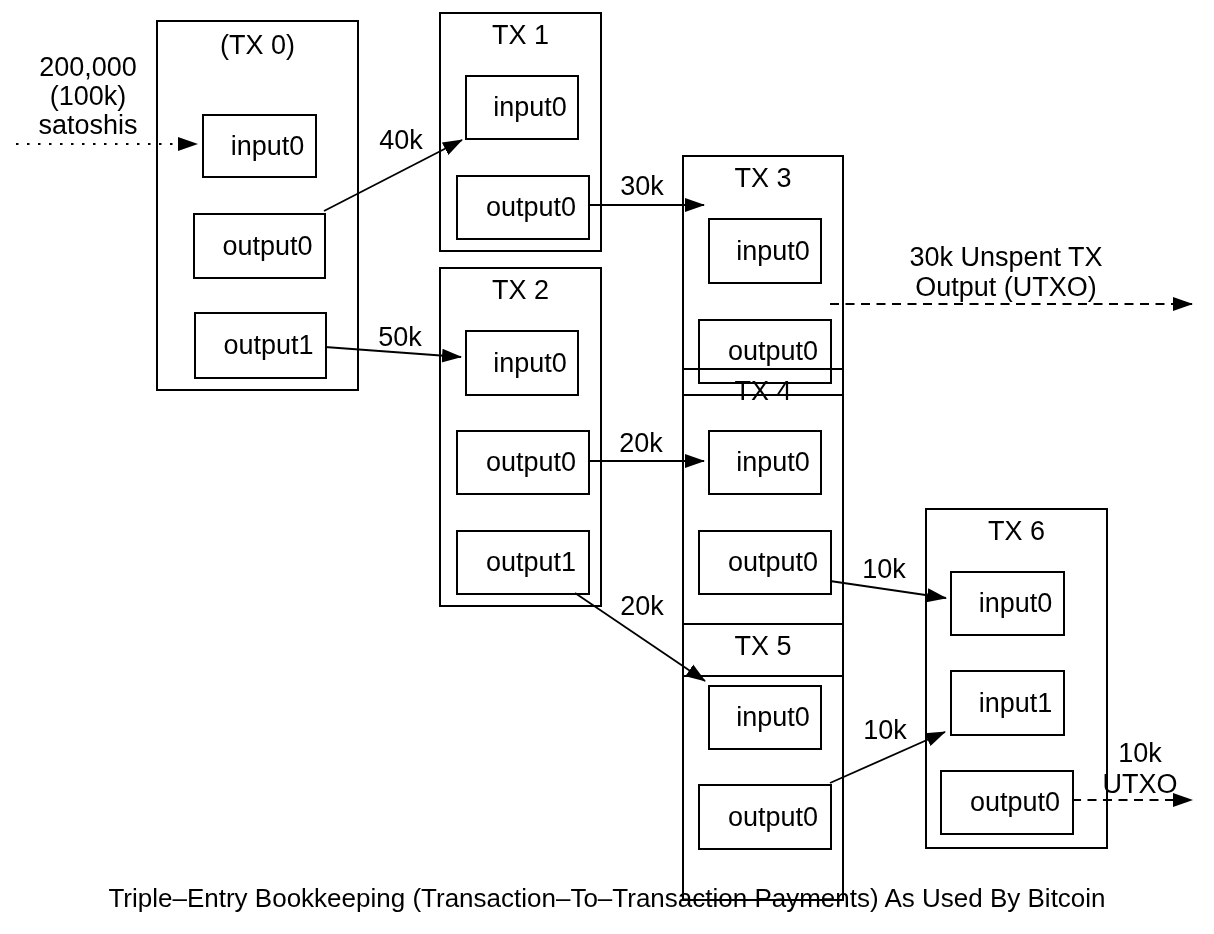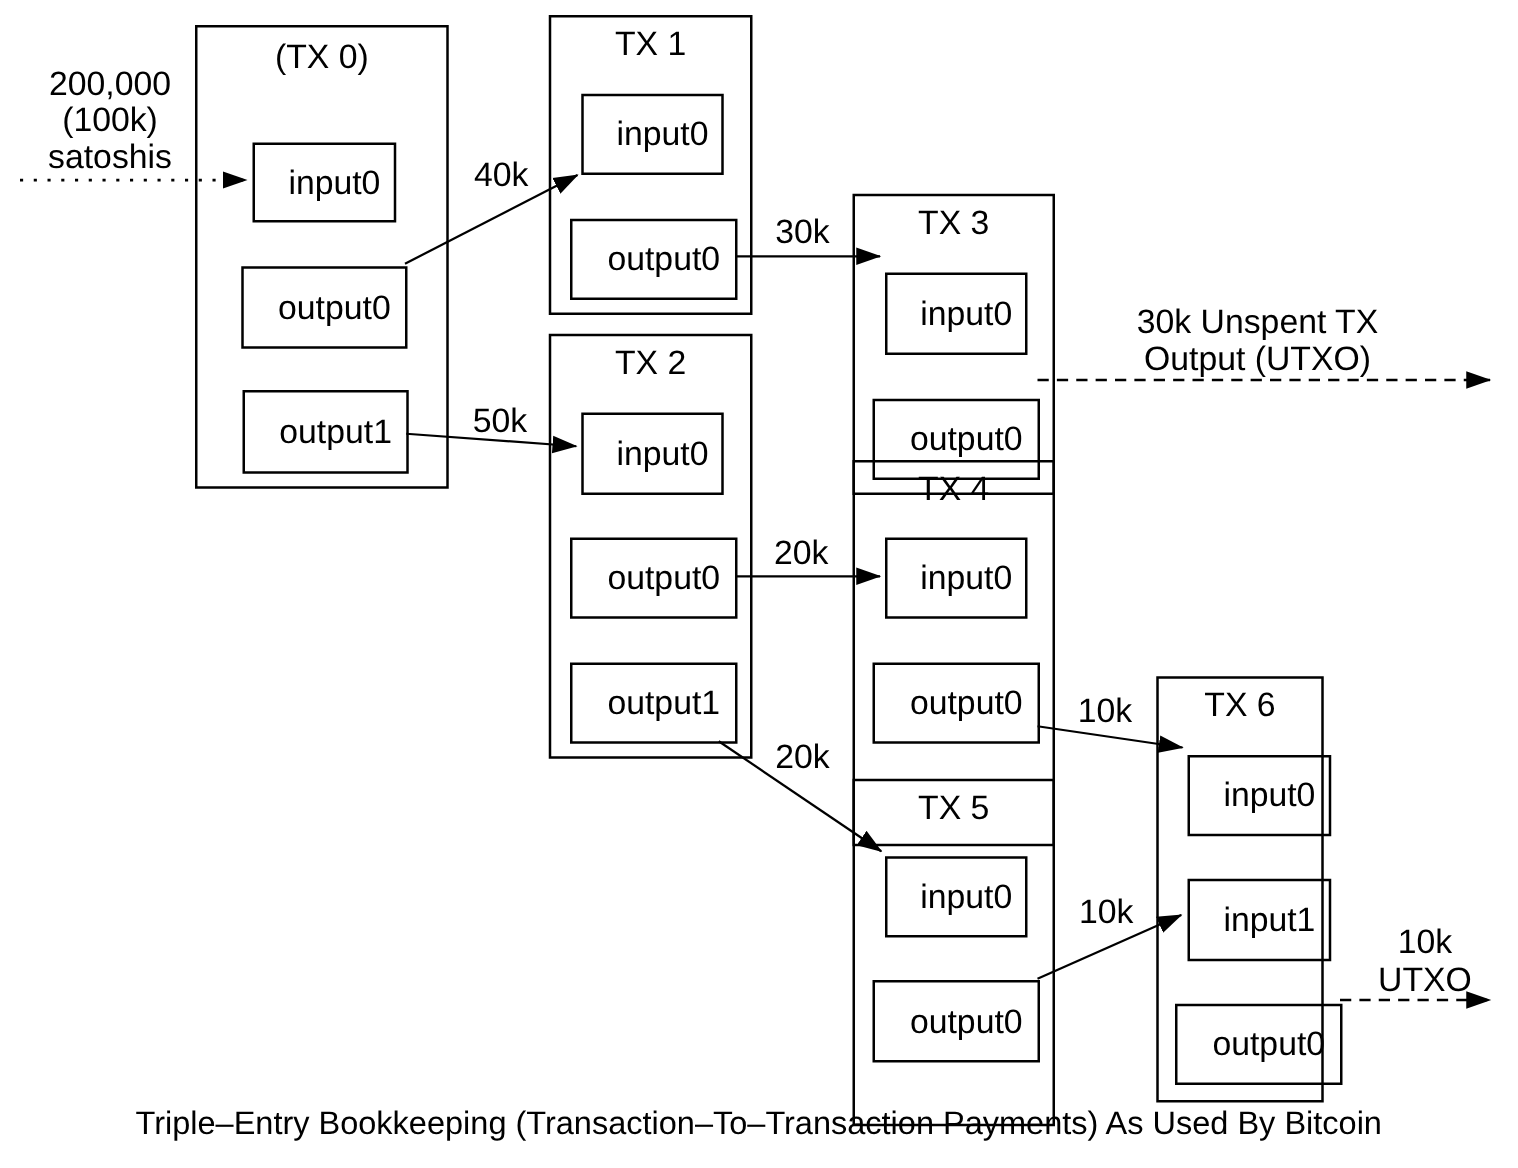--- a/index.html
+++ b/index.html
@@ -136,21 +136,21 @@
     <div class="io" style="left:24px; top:60px; width:114px; height:65px;">input0</div>
     <div class="io" style="left:14px; top:160px; width:134px; height:65px;">output0</div>
   </div>
 
   <div class="tx" style="left:682px; top:623px; width:162px; height:278px;">
     <div class="tx-title">TX 5</div>
     <div class="io" style="left:24px; top:60px; width:114px; height:65px;">input0</div>
     <div class="io" style="left:14px; top:159px; width:134px; height:66px;">output0</div>
   </div>
 
-  <div class="tx" style="left:925px; top:508px; width:134px; height:341px;margin-top:33px;">
+  <div class="tx" style="left:925px; top:508px; width:183px; height:341px;">
     <div class="tx-title">TX 6</div>
     <div class="io" style="left:23px; top:61px; width:115px; height:65px;">input0</div>
     <div class="io" style="left:23px; top:160px; width:115px; height:66px;">input1</div>
     <div class="io" style="left:13px; top:260px; width:134px; height:65px;">output0</div>
   </div>
 
   <div class="lbl" style="left:401px; top:140px;">40k</div>
   <div class="lbl" style="left:400px; top:337px;">50k</div>
   <div class="lbl" style="left:642px; top:186px;">30k</div>
   <div class="lbl" style="left:641px; top:443px;">20k</div>

